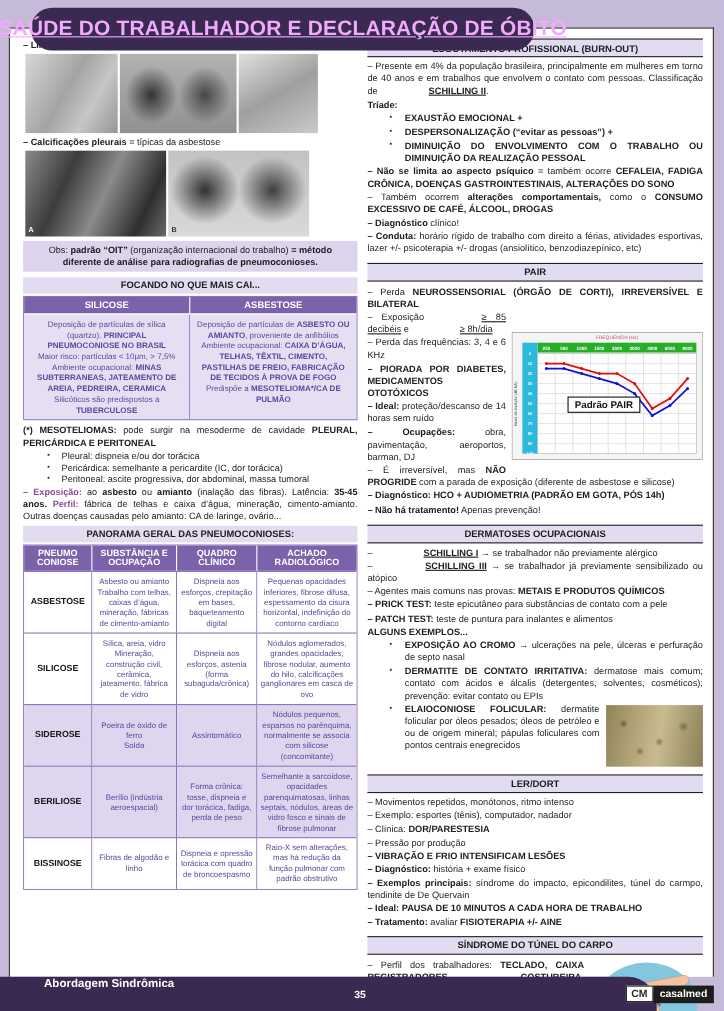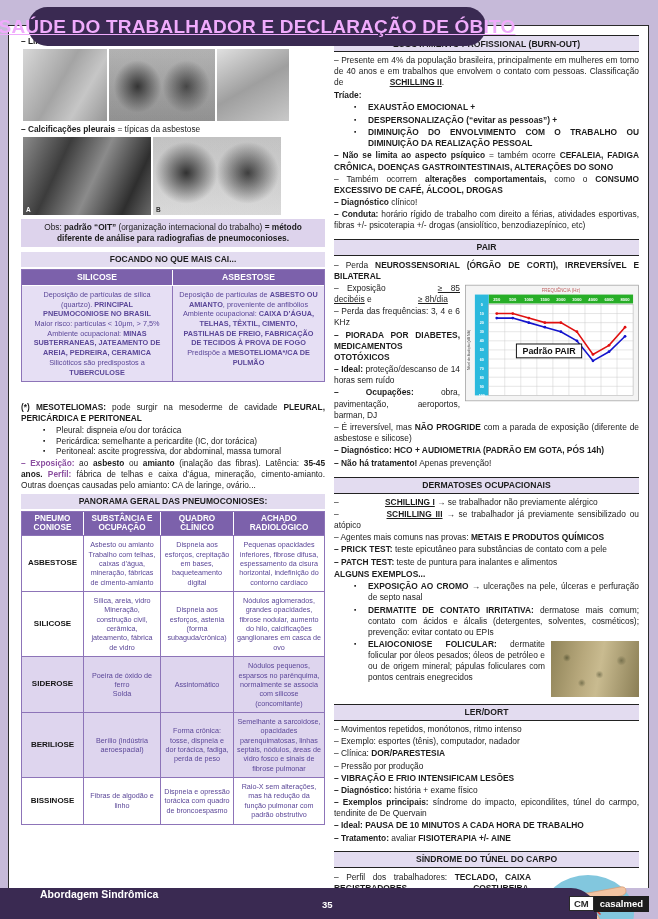--- a/index.html
+++ b/index.html
@@ -33,42 +33,42 @@
   
   .tbl-title{background:#e3dcf0;font-weight:bold;font-size:8.5px;text-align:center;padding:2.5px 0;margin-bottom:2px;}
   .focando{border:1.2px solid #8d74b8;}
   .foc-hdr{display:grid;grid-template-columns:1fr 1fr;background:#7c61ab;}
   .foc-hdr div{color:#fff;font-weight:bold;font-size:8.6px;text-align:center;padding:2.5px 0;border-right:1.5px solid #fff;}
   .foc-hdr div:last-child{border-right:none;}
   .foc-body{display:grid;grid-template-columns:1fr 1fr;border-top:1.5px solid #fff;}
   .foc-cell{background:#e6dff4;color:#5b4798;font-size:7.3px;line-height:1.33;text-align:center;padding:4px 6px;white-space:pre-line;border-right:1px solid #8d74b8;}
   .foc-cell:last-child{border-right:none;}
   
-  .meso{margin:20px 0 3px 0;}
+  .meso{margin:4px 0 3px 0;}
   .mbullet{display:flex;font-size:8.3px;line-height:1.3;margin-left:22px;}
   .mbullet .mk{width:13px;flex:none;font-size:6.5px;padding-top:1px;}
   
   .panorama{border:1.2px solid #8d74b8;margin-top:2px;}
   .pan-hdr{display:grid;grid-template-columns:62px 77px 73px 1fr;background:#7c61ab;}
   .pan-hdr div{color:#fff;font-weight:bold;font-size:8.2px;text-align:center;padding:2px 2px;border-right:1.5px solid #fff;line-height:1.2;}
   .pan-hdr div:last-child{border-right:none;}
   .pan-row{display:grid;grid-template-columns:62px 77px 73px 1fr;}
   .pan-c{border-top:1px solid #8d74b8;border-right:1px solid #8d74b8;font-size:7.2px;line-height:1.3;color:#5b4798;text-align:center;padding:4px 3px;display:flex;flex-direction:column;justify-content:center;white-space:pre-line;background:#fff;}
   .pan-row .pan-c:last-child{border-right:none;}
   .pan-name{font-weight:bold;color:#141414;font-size:8px;white-space:normal;}
   .shade .pan-c{background:#ded5ee;}
   
   .sec{margin-bottom:7px;}
   .sec-h{background:#e3dcf0;border-top:1.3px solid #222;border-bottom:1.3px solid #222;font-weight:bold;font-size:8.6px;text-align:center;padding:2.5px 0;margin-bottom:3px;}
   .rline{font-size:8.4px;line-height:1.33;text-align:justify;margin:1px 0;}
   .rbullet{display:flex;font-size:8.4px;line-height:1.3;margin:1.5px 0 1.5px 20px;}
   .rbullet .mk{width:14px;flex:none;font-size:6.5px;padding-top:1px;}
   .rbullet .bt{flex:1;text-align:justify;}
   .pair-wrap{overflow:hidden;}
-  .audio{float:right;width:174px;margin:1px 0 2px 5px;}
+  .audio{float:right;width:174px;margin:18px 0 2px 5px;}
   .elaio{display:flex;gap:6px;}
   .elaio .etext{flex:1;}
   .hand-photo{width:88px;height:56px;flex:none;margin-top:2px;background:
     radial-gradient(circle 3px at 18% 30%, rgba(40,45,20,.5), transparent 4px),
     radial-gradient(circle 3px at 55% 60%, rgba(40,45,20,.45), transparent 4px),
     radial-gradient(circle 4px at 80% 35%, rgba(40,45,20,.4), transparent 5px),
     radial-gradient(circle 3px at 35% 75%, rgba(40,45,20,.45), transparent 4px),
     linear-gradient(100deg,#8f8358,#b7a87c 35%,#c9bb90 55%,#8a7e55);}
   .tunel-wrap{display:flex;gap:5px;}
   .tunel-text{flex:1;}
@@ -201,21 +201,21 @@
               <span class="mk">▪</span>
               <span class="bt"><span class="b">DESPERSONALIZAÇÃO (“evitar as pessoas”) +</span></span>
             </div>
           <div class="rbullet">
               <span class="mk">▪</span>
               <span class="bt"><span class="b">DIMINUIÇÃO DO ENVOLVIMENTO COM O TRABALHO OU DIMINUIÇÃO DA REALIZAÇÃO PESSOAL</span></span>
             </div>
           <div class="rline"><span class="b">– Não se limita ao aspecto psíquico</span><span> = também ocorre </span><span class="b">CEFALEIA, FADIGA CRÔNICA, DOENÇAS GASTROINTESTINAIS, ALTERAÇÕES DO SONO</span></div>
           <div class="rline"><span>– Também ocorrem </span><span class="b">alterações comportamentais,</span><span> como o </span><span class="b">CONSUMO EXCESSIVO DE CAFÉ, ÁLCOOL, DROGAS</span></div>
           <div class="rline"><span class="b">– Diagnóstico</span><span> clínico!</span></div>
-          <div class="rline"><span class="b">– Conduta:</span><span> horário rígido de trabalho com direito a férias, atividades esportivas, fibras +/- psicoterapia +/- drogas (ansiolítico, benzodiazepínico, etc)</span></div>
+          <div class="rline"><span class="b">– Conduta:</span><span> horário rígido de trabalho com direito a férias, atividades esportivas, lazer +/- psicoterapia +/- drogas (ansiolítico, benzodiazepínico, etc)</span></div>
         </div>
 
         <div class="sec">
           <div class="sec-h">PAIR</div>
           <div class="pair-wrap">
             <div class="rline"><span>– Perda </span><span class="b">NEUROSSENSORIAL (ÓRGÃO DE CORTI), IRREVERSÍVEL E BILATERAL</span></div>
             <div class="audio"><svg width="174" height="118" viewBox="0 0 176 118" xmlns="http://www.w3.org/2000/svg">
                   <rect x="0.5" y="0.5" width="175" height="117" fill="#f4f4f4" stroke="#999" stroke-width="0.7"></rect>
                   <text x="97" y="7" font-size="4.5" fill="#c06060" text-anchor="middle">FREQUÊNCIA (Hz)</text>
                   <rect x="24" y="10" width="146" height="9" fill="#27ae27"></rect>

